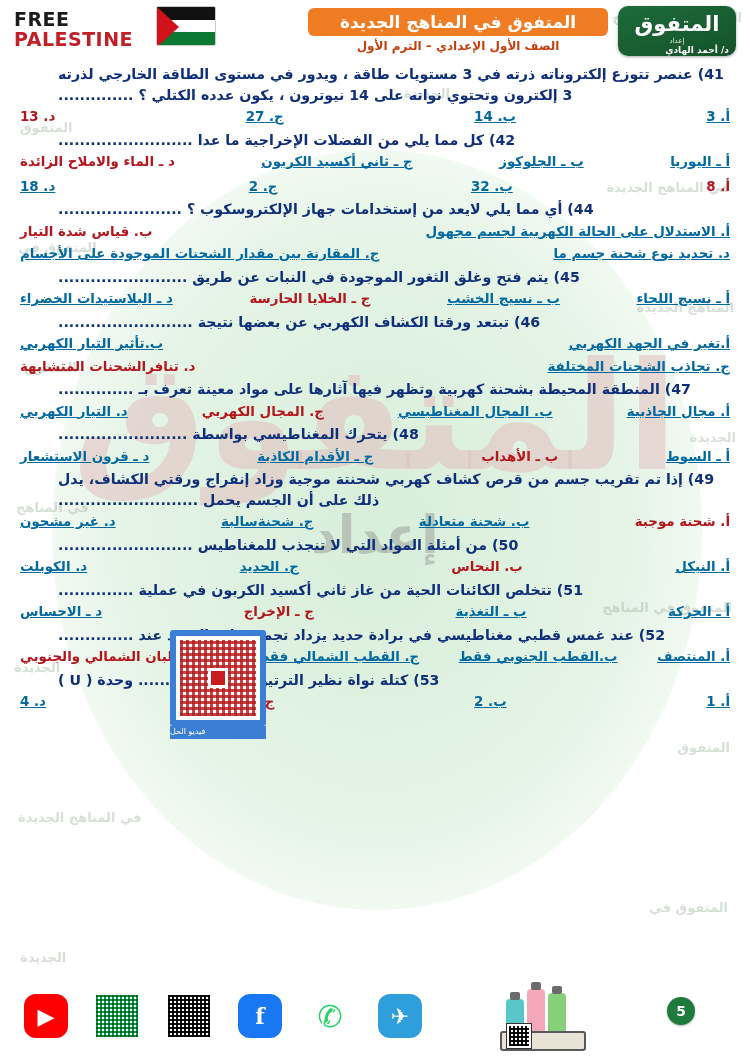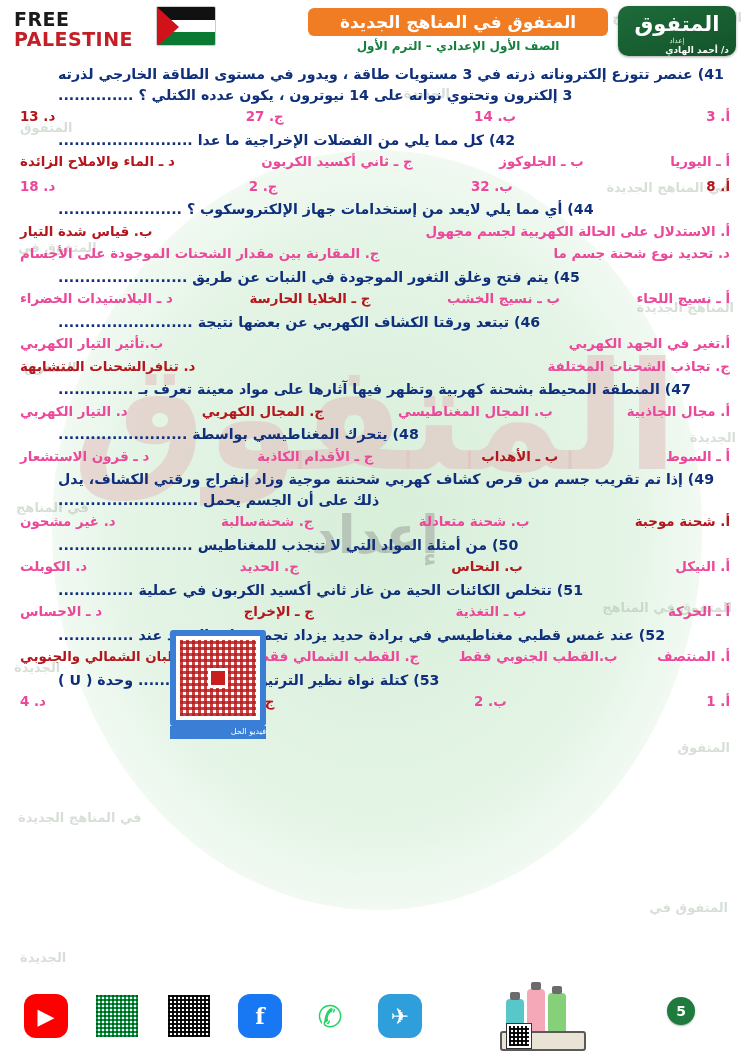--- a/index.html
+++ b/index.html
@@ -52,21 +52,21 @@
   .logo-badge .lb-main { font-size:21px; font-weight:bold; margin-top:6px; letter-spacing:1px; }
   .logo-badge .lb-sub1 { font-size:7px; margin-top:1px; opacity:.9;}
   .logo-badge .lb-sub2 { font-size:9px; font-weight:bold;margin-left:40px; }
 
   .title-box { position:absolute; right:142px; top:8px; width:300px; text-align:center; }
   .title-main {
     background:#f07c24; color:#fff; font-size:17px; font-weight:bold;
     border-radius:6px; padding:3px 8px; line-height:1.3;
   }
   .title-sub {
-    margin-top:3px; font-size:12px; font-weight:bold; color:#15803d;
+    margin-top:3px; font-size:12px; font-weight:bold; color:#c2410c;
   }
 
   .flag-wrap { position:absolute; left:150px; top:6px; width:66px; height:44px; }
   .flag { width:60px; height:40px; position:relative; border:1px solid #ccc; overflow:hidden; border-radius:2px;}
   .flag .s { position:absolute; left:0; right:0; height:33.33%; }
   .flag .s1 { top:0; background:#111; }
   .flag .s2 { top:33.33%; background:#fff; }
   .flag .s3 { top:66.66%; background:#0a7a33; }
   .flag .tri {
     position:absolute; left:0; top:0; width:0; height:0;
@@ -85,25 +85,25 @@
     text-align:left;
     margin-left:44px;
   }
   .opts {
     display:flex; flex-direction:row; justify-content:space-between;
     font-size:13.4px; font-weight:bold; color:#0f2f7a;
     padding: 1px 6px 0 6px; line-height:1.6;
   }
   .opt { white-space:nowrap; }
   .opt.red { color:#b4161d; }
-  .opt.blue { color:#ec4899; }
+  .opt.blue { color:#0369a1;text-decoration:underline; }
 
   
   .inline-qr {
-    position:absolute; left:170px; top:630px; width:96px; z-index:4; text-align:right;
+    position:absolute; left:170px; top:630px; width:96px; z-index:4; text-align:left;
   }
   .inline-qr .frame { background:#3a7fd5; padding:6px; border-radius:3px; }
   .qr { width:84px; height:84px; background:#fff; position:relative; }
   .qr-noise {
     position:absolute; inset:4px;
     background-image:
       repeating-linear-gradient(0deg, #c81e1e 0 3px, #fff 3px 6px),
       repeating-linear-gradient(90deg, #c81e1e 0 3px, rgba(255,255,255,0) 3px 6px);
     background-blend-mode: multiply;
     opacity:.85;

